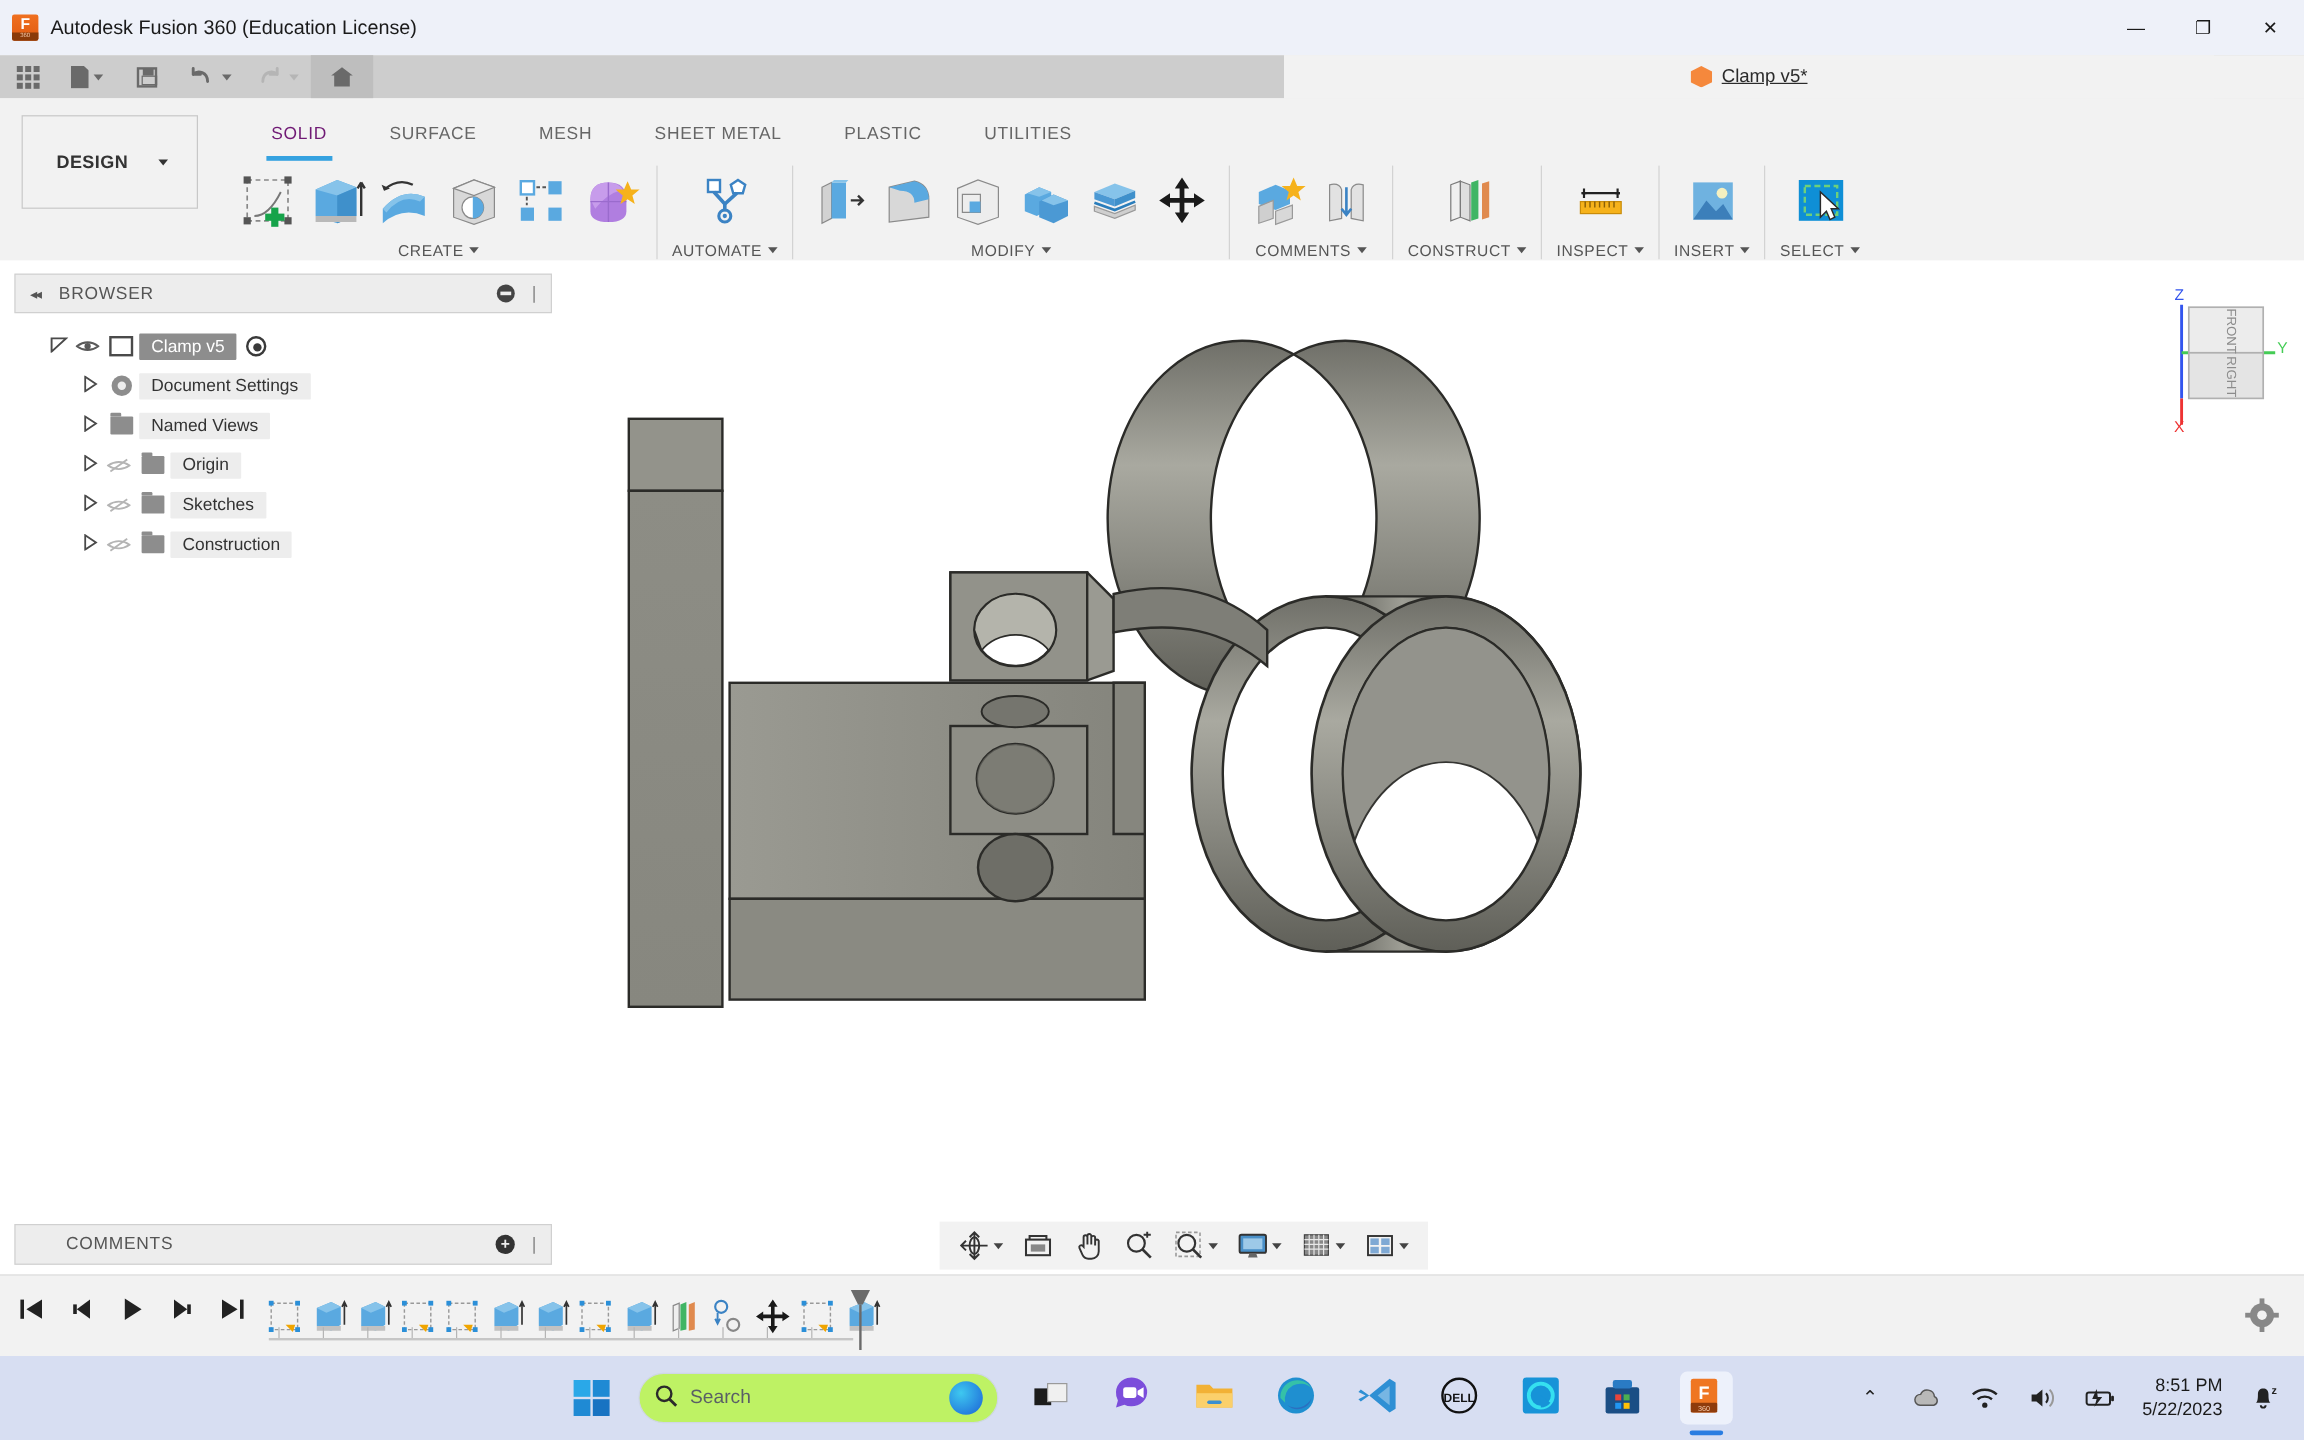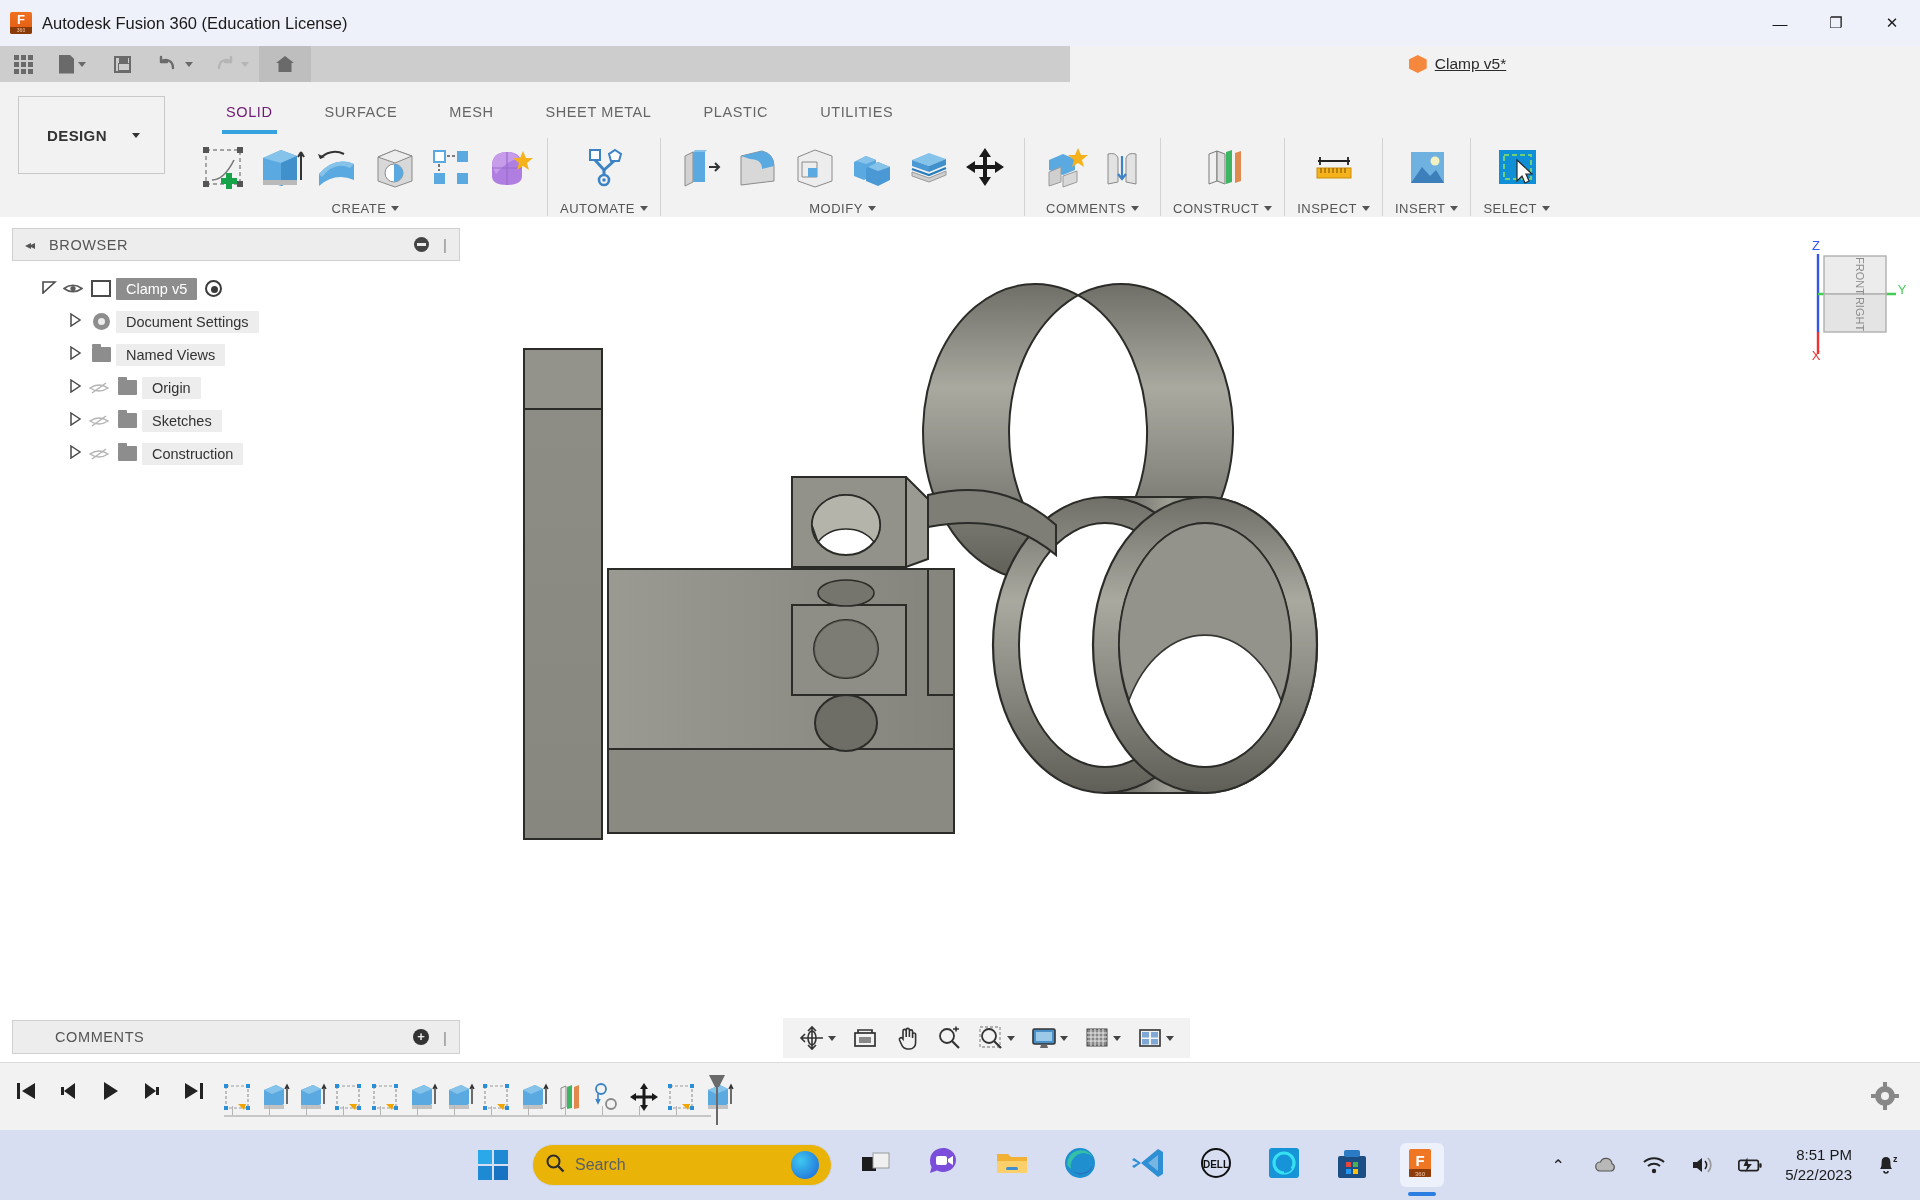--- a/index.html
+++ b/index.html
@@ -154,21 +154,21 @@
   .tl-tick { position:absolute; width:1px; height:9px; background:#b5b5b5; top:43px; }
   .tl-marker { position:absolute; left:707px; top:12px; width:20px; height:50px; }
   .settings-gear { position:absolute; right:20px; top:18px; width:30px; height:30px; }
 
   
   .taskbar { position:absolute; left:0; top:1130px; width:1920px; height:70px; background:#d7def2; }
   .tsk-center { position:absolute; left:478px; top:0; height:70px; display:flex; align-items:center; gap:24px; }
   .win-logo { width:30px;height:30px; display:grid; grid-template-columns:14px 14px; grid-template-rows:14px 14px; gap:2px; }
   .win-logo i { display:block; }
   .searchbox {
-    width:300px; height:42px; background:#eab308; border:1px solid #cfd6e6; border-radius:21px;
+    width:300px; height:42px; background:#bef264; border:1px solid #cfd6e6; border-radius:21px;
     display:flex; align-items:center; padding:0 12px; gap:10px;
   }
   .search-ph { font-size:16px; color:#5a5f66; }
   .bing { margin-left:auto; width:28px;height:28px;border-radius:50%; position:relative;
     background: radial-gradient(circle at 35% 35%, #3ec8f0, #1b62d6); }
   .tsk-app { width:44px; height:44px; position:relative; }
   .tsk-app.active:after {
     content:''; position:absolute; left:8px; bottom:-9px; width:28px; height:4px; border-radius:2px; background:#2a7de1;
   }
   .tray { position:absolute; right:20px; top:0; height:70px; display:flex; align-items:center; gap:22px; }

